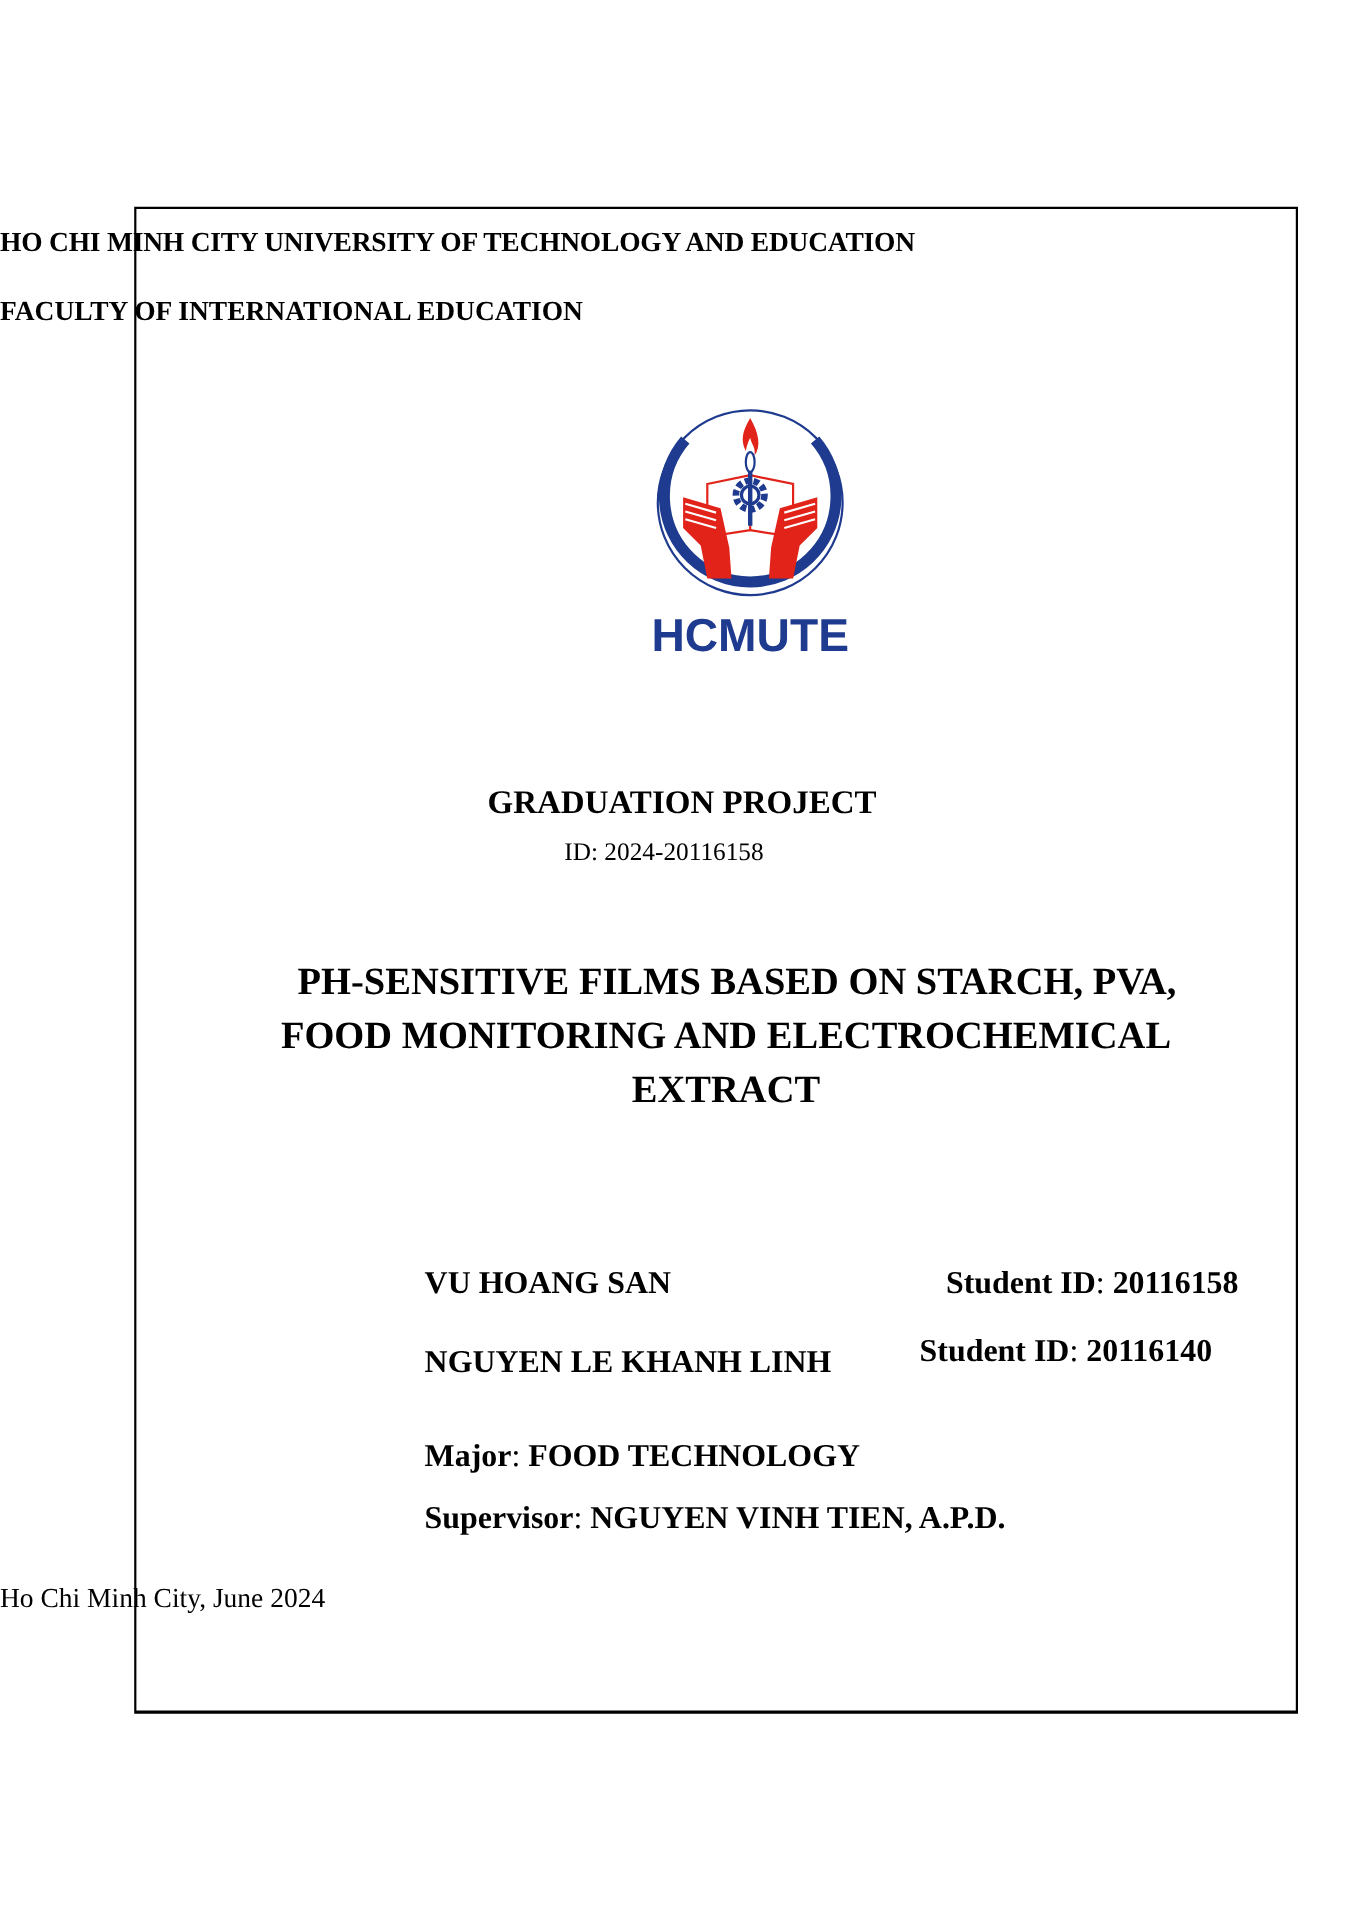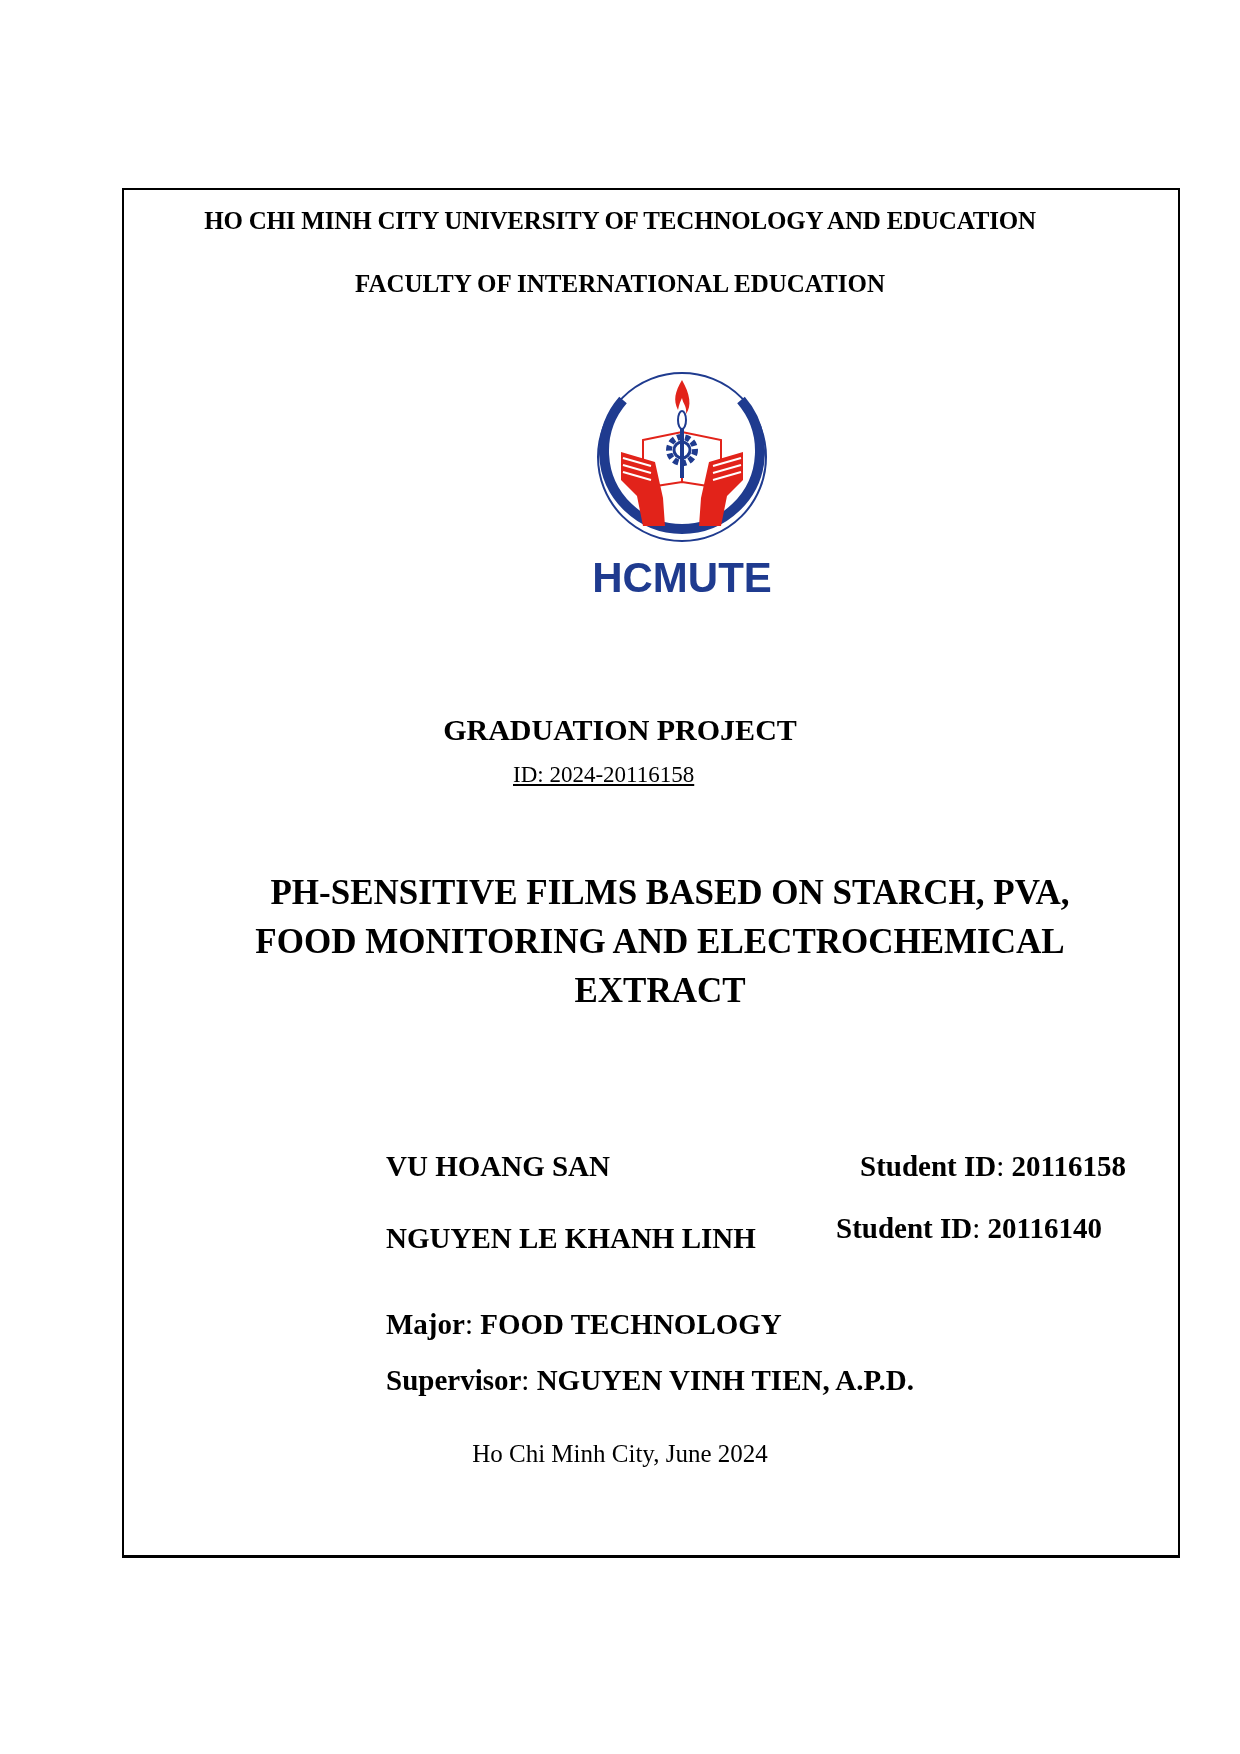--- a/index.html
+++ b/index.html
@@ -1,31 +1,31 @@
 <!DOCTYPE html>
 <html><head>
 <meta charset="utf-8">
 <style>
   html, body { margin:0; padding:0; background:#ffffff; }
   body { width:1240px; height:1754px; position:relative; overflow:hidden;
          font-family:"Liberation Serif", "DejaVu Serif", serif; color:#000; }
   .frame { position:absolute; left:122px; top:188px; width:1058px; height:1370px;
            border:2px solid #000; border-bottom-width:3px; box-sizing:border-box; }
   .abs { position:absolute; white-space:nowrap; }
-  .center { left:0; right:0; text-align:center; }
+  .center { left:0; right:0; }
   .uni { top:207px; font-size:25px; font-weight:bold; letter-spacing:-0.2px; }
   .fac { top:270px; font-size:25px; font-weight:bold; }
   .logo { position:absolute; left:593px; top:370px; width:178px; height:230px; }
   .gp { top:713px; font-size:30px; font-weight:bold; left:0; right:0; text-align:center; }
-  .pid { top:762px; left:513px; font-size:23px;text-decoration:underline; }
+  .pid { top:762px; left:513px; font-size:23px; }
   .title { position:absolute; left:180px; width:960px; text-align:center;
            font-size:35px; font-weight:bold; line-height:49px; top:868px; }
   .row { position:absolute; font-size:29px; font-weight:bold; }
   .colon { font-weight:normal; }
-  .place { top:1440px; left:0; right:0; text-align:center; font-size:25px; }
+  .place { top:1440px; left:0; right:0; text-align:left; font-size:25px; }
 </style>
 </head>
 <body>
 
 <div class="frame"></div>
 
 <div class="abs center uni">HO CHI MINH CITY UNIVERSITY OF TECHNOLOGY AND EDUCATION</div>
 <div class="abs center fac">FACULTY OF INTERNATIONAL EDUCATION</div>
 
 <div class="logo">

